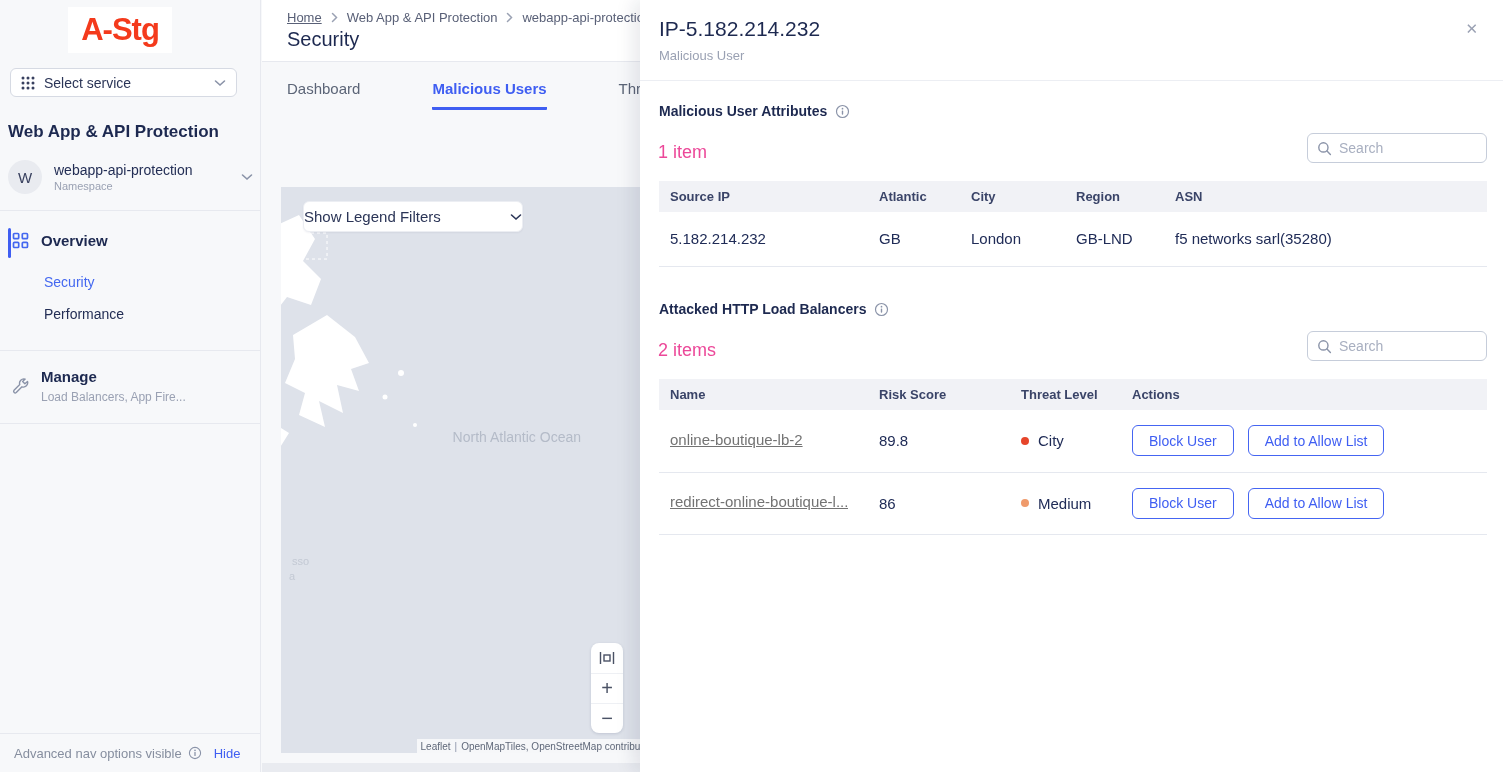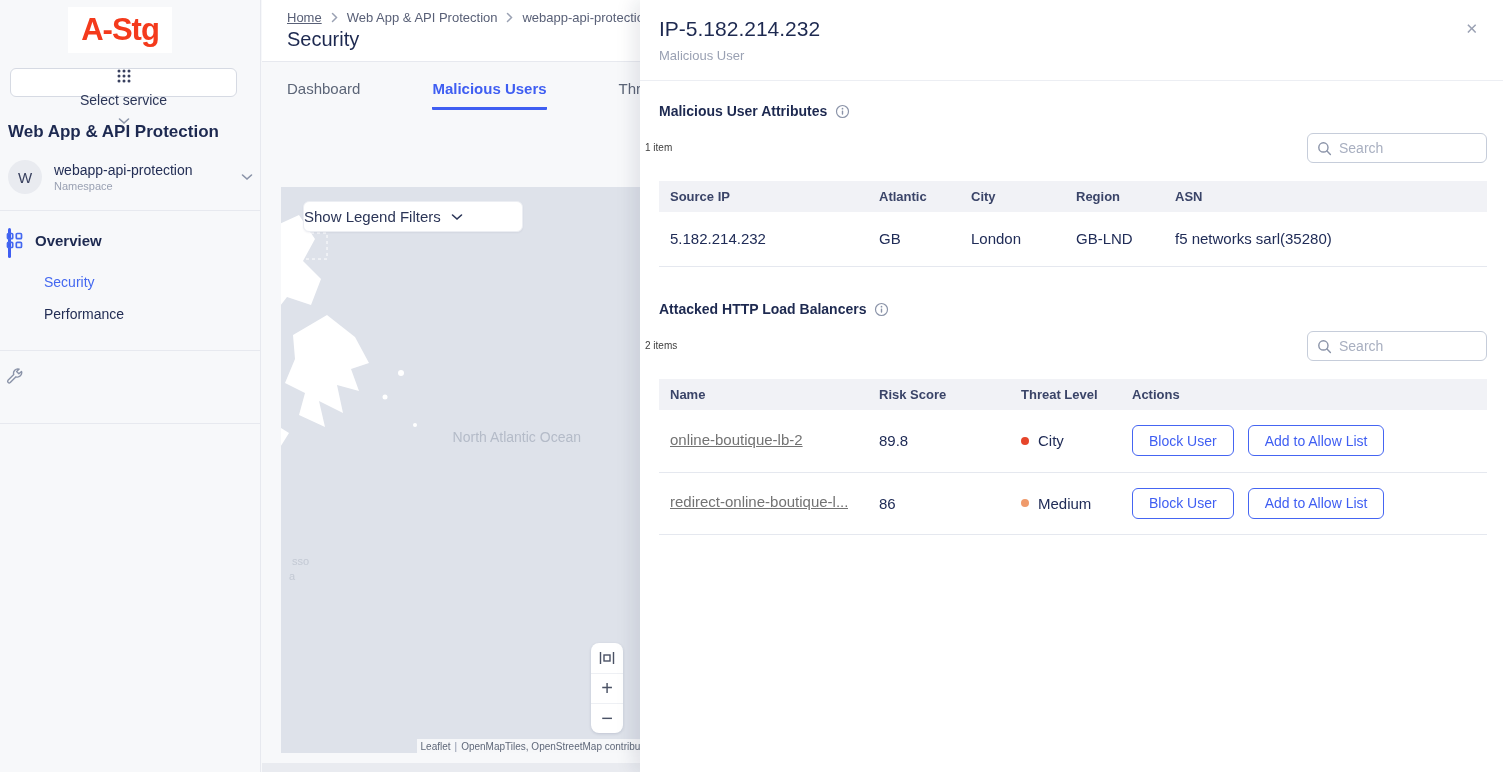--- a/index.html
+++ b/index.html
@@ -18,32 +18,32 @@
     background:#f7f8fa; border-right:1px solid #e7e9ef; z-index:5;
   }
   .logo-patch {
     position:absolute; left:68px; top:7px; width:104px; height:46px;
     background:#ffffff; display:flex; align-items:center; justify-content:center;
   }
   .logo-text { font-size:31px; font-weight:bold; color:#f43a1c; letter-spacing:-1px; }
   .select-service {
     position:absolute; left:10px; top:68px; width:227px; height:29px;
     background:#fff; border:1px solid #d6dae3; border-radius:6px;
-    display:flex; align-items:center; padding:0 10px; gap:9px; cursor:pointer;flex-direction:column;
+    display:flex; align-items:center; padding:0 10px; gap:9px; cursor:pointer;
   }
   .select-service .label { font-size:14px; color:#2b3557; flex:1; }
   .side-heading { position:absolute; left:8px; top:122px; font-size:17px; font-weight:bold; color:#1d2950; }
   .ns-row { position:absolute; left:8px; top:160px; width:245px; display:flex; align-items:center; gap:12px; }
   .ns-avatar { width:34px; height:34px; border-radius:50%; background:#e9ebf0; color:#39415f;
     display:flex; align-items:center; justify-content:center; font-size:15px; }
   .ns-texts { flex:1; }
   .ns-name { font-size:14px; color:#232e55; }
   .ns-label { font-size:11px; color:#9aa1b3; margin-top:2px; }
   .side-div { position:absolute; left:0; width:261px; border-top:1px solid #e7e9ef; }
-  .nav-item { position:absolute; left:0; width:261px; display:flex; align-items:center; gap:12px; padding-left:6px; cursor:pointer; }
+  .nav-item { position:absolute; left:0; width:261px; display:flex; align-items:center; gap:12px; padding-left:12px; cursor:pointer; }
   .nav-ind { position:absolute; left:8px; top:228px; width:3px; height:30px; background:#3f5ef2; border-radius:2px; }
   .nav-title { font-size:15px; font-weight:bold; color:#1d2950; }
   .nav-sub { font-size:12px; color:#9aa1b3; margin-top:4px; }
   .sub-link { position:absolute; left:44px; font-size:14px; cursor:pointer; }
   .sub-link.active { color:#4468f0; }
   .sub-link.idle { color:#232e55; }
   .side-footer { position:absolute; left:0; top:733px; width:261px; height:39px; border-top:1px solid #e7e9ef;
     display:flex; align-items:center; padding-left:14px; gap:6px; }
   .side-footer .txt { font-size:13px; color:#868e9f; }
   .side-footer .hide { font-size:13px; color:#3f5ef2; margin-left:6px; cursor:pointer; }
@@ -58,21 +58,21 @@
   .page-title { position:absolute; left:25px; top:28px; font-size:20px; color:#1d2950; }
 
   
   #tabs { position:absolute; left:287px; top:80px; display:flex; gap:72px; z-index:1; white-space:nowrap; }
   .tab { font-size:15px; color:#5c6577; padding-bottom:10px; cursor:pointer; }
   .tab.active { color:#3f5ef2; font-weight:bold; border-bottom:3px solid #3f5ef2; border-radius:1px; }
 
   
   #map { position:absolute; left:281px; top:187px; width:380px; height:566px; background:#dee2ea; overflow:hidden; z-index:1; }
   .legend-btn { position:absolute; left:22px; top:14px; width:220px; height:31px; background:#fff;
-    border:1px solid #eceef3; border-radius:6px; display:flex; align-items:center; justify-content:flex-start; gap:10px;
+    border:1px solid #eceef3; border-radius:6px; display:flex; align-items:center; justify-content:space-between; gap:10px;
     font-size:15px; color:#2b3557; cursor:pointer; box-shadow:0 1px 2px rgba(30,40,80,0.06); }
   .ocean-label { position:absolute; left:170px; top:242px; width:130px; text-align:right;
     font-size:14px; color:#b4bbc8; line-height:1.15; }
   .map-partial { position:absolute; font-size:11px; color:#c3c9d4; }
   .map-controls { position:absolute; right:38px; top:456px; width:32px; background:#fff; border-radius:8px;
     box-shadow:0 1px 3px rgba(30,40,80,0.15); overflow:hidden; }
   .map-ctl { height:30px; display:flex; align-items:center; justify-content:center; color:#4a5265; cursor:pointer; }
   .map-ctl + .map-ctl { border-top:1px solid #eef0f4; }
   .map-ctl.zoomin { font-size:20px; }
   .map-ctl.zoomout { font-size:20px; }
@@ -83,21 +83,21 @@
 
   
   #drawer { position:absolute; left:640px; top:0; width:863px; height:772px; background:#fff; z-index:10;
     box-shadow:-6px 0 18px rgba(20,30,60,0.10); }
   .drawer-title { position:absolute; left:19px; top:17px; font-size:21px; color:#1d2950; }
   .drawer-sub { position:absolute; left:19px; top:48px; font-size:13px; color:#9aa1b3; }
   .drawer-close { position:absolute; right:25px; top:20px; font-size:15px; color:#9aa1b3; cursor:pointer; }
   .drawer-divider { position:absolute; left:0; top:80px; width:863px; border-top:1px solid #eceef3; }
   .section-title { position:absolute; left:19px; font-size:14px; font-weight:bold; color:#1d2950;
     display:flex; align-items:center; gap:8px; }
-  .item-count { position:absolute; left:5px; font-size:10px; color:#404040; }
+  .item-count { position:absolute; left:18px; font-size:18px; color:#ec4899; }
   .searchbox { position:absolute; left:667px; width:180px; height:30px; border:1px solid #c6cdda; border-radius:6px;
     background:#fff; display:flex; align-items:center; padding:0 9px; gap:7px; }
   .searchbox input { border:none; outline:none; width:130px; font-size:14px; color:#2b3557;
     font-family:"Liberation Sans", sans-serif; background:transparent; }
   .searchbox input::placeholder { color:#a8afc0; }
 
   table.dtable { position:absolute; left:19px; width:828px; border-collapse:collapse; table-layout:fixed; }
   table.dtable th { background:#f1f2f6; font-size:13px; font-weight:bold; color:#3a4468; text-align:left;
     height:31px; padding:0 0 0 11px; }
   table.dtable td { font-size:15px; color:#202c57; padding:0 0 0 11px; border-bottom:1px solid #e5e8ef; }
@@ -180,24 +180,39 @@
   <div class="sub-link active" style="top:274px">Security</div>
   <div class="sub-link idle" style="top:306px">Performance</div>
 
   <div class="side-div" style="top:350px"></div>
   <div class="nav-item" style="top:368px">
     <span>
       <svg width="17" height="17" viewBox="0 0 16 16">
           <path d="M14.6 3.2a4.1 4.1 0 0 1-5.2 5.1L4 13.7a1.5 1.5 0 0 1-2.1-2.1l5.4-5.4a4.1 4.1 0 0 1 5.1-5.2L10 3.4l2.1 2.1 2.5-2.3z" fill="none" stroke="#8a93a8" stroke-width="1.3" stroke-linejoin="round"></path>
         </svg>
     </span>
+    <span>
+      <span class="nav-title">Manage</span>
+      <div class="nav-sub">Load Balancers, App Fire...</div>
+    </span>
   </div>
 
   <div class="side-div" style="top:423px"></div>
 
+  <div class="side-footer">
+    <span class="txt">Advanced nav options visible</span>
+    <span class="info-icon">
+      <svg width="14" height="14" viewBox="0 0 14 14">
+          <circle cx="7" cy="7" r="5.6" fill="none" stroke="#8a93a8" stroke-width="1.1"></circle>
+          <circle cx="7" cy="4.4" r="0.8" fill="#8a93a8"></circle>
+          <rect x="6.35" y="6" width="1.3" height="4" rx="0.6" fill="#8a93a8"></rect>
+        </svg>
+    </span>
+    <span class="hide">Hide</span>
+  </div>
 </div>
 
 <div id="main-header">
   <div class="breadcrumb">
     <span class="home">Home</span>
     <span class="crumb-sep">
       <svg width="7" height="11" viewBox="0 0 7 11">
           <path d="M1.5 1.5l4 4-4 4" fill="none" stroke="#9aa1b3" stroke-width="1.5" stroke-linecap="round"></path>
         </svg>
     </span>

